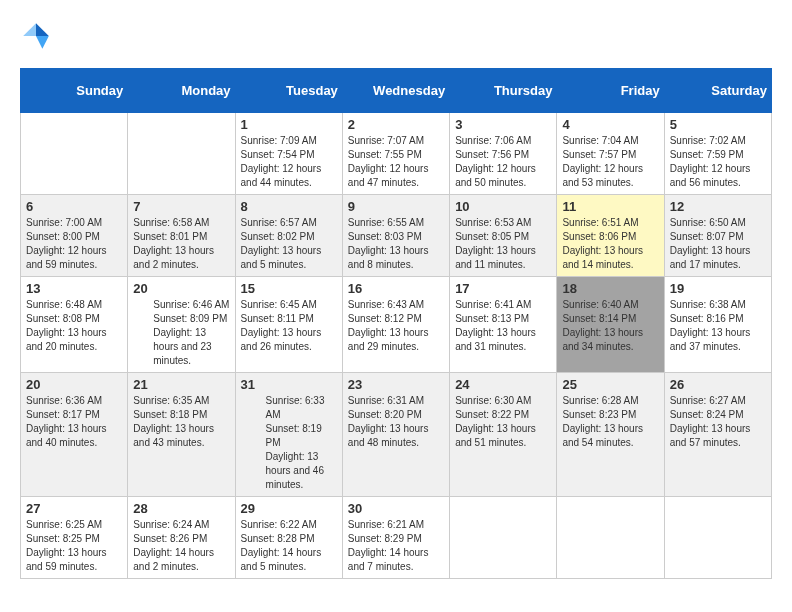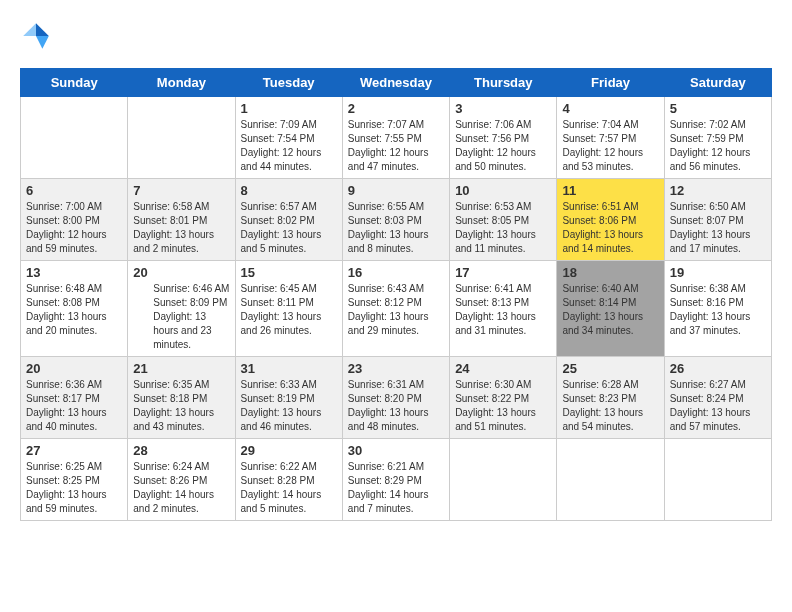--- a/index.html
+++ b/index.html
@@ -45,22 +45,22 @@
     table {
       width: 100%;
       border-collapse: collapse;
       table-layout: fixed;
     }
     th {
       background-color: #1565C0;
       color: #fff;
       font-size: 13px;
       font-weight: bold;
-      padding: 6px 4px;
-      text-align: center;
+      padding: 14px 4px;
+      text-align: right;
       border: 1px solid #1565C0;
     }
     td {
       border: 1px solid #ccc;
       vertical-align: top;
       padding: 4px 5px;
       font-size: 10.5px;
       color: #333;
       height: 80px;
     }
@@ -172,21 +172,21 @@
           <div class="day-info" style="white-space: pre-line;">Sunrise: 6:55 AM
 Sunset: 8:03 PM
 Daylight: 13 hours and 8 minutes.</div>
         </td>
         <td style="background-color: rgb(240, 240, 240);">
           <span class="day-num">10</span>
           <div class="day-info" style="white-space: pre-line;">Sunrise: 6:53 AM
 Sunset: 8:05 PM
 Daylight: 13 hours and 11 minutes.</div>
         </td>
-        <td style="background-color: #fde047; margin-left: 48px;">
+        <td style="background-color: #fef9c3; margin-left: 48px;">
           <span class="day-num">11</span>
           <div class="day-info" style="white-space: pre-line;">Sunrise: 6:51 AM
 Sunset: 8:06 PM
 Daylight: 13 hours and 14 minutes.</div>
         </td>
         <td style="background-color: rgb(240, 240, 240);">
           <span class="day-num">12</span>
           <div class="day-info" style="white-space: pre-line;">Sunrise: 6:50 AM
 Sunset: 8:07 PM
 Daylight: 13 hours and 17 minutes.</div>
@@ -244,21 +244,21 @@
 Daylight: 13 hours and 40 minutes.</div>
         </td>
         <td style="background-color: rgb(240, 240, 240);">
           <span class="day-num">21</span>
           <div class="day-info" style="white-space: pre-line;">Sunrise: 6:35 AM
 Sunset: 8:18 PM
 Daylight: 13 hours and 43 minutes.</div>
         </td>
         <td style="background-color: rgb(240, 240, 240);">
           <span class="day-num">31</span>
-          <div class="day-info" style="white-space: pre-line;">Sunrise: 6:33 AM
+          <div class="day-info" style="white-space: pre-line; margin-left: 25px;">Sunrise: 6:33 AM
 Sunset: 8:19 PM
 Daylight: 13 hours and 46 minutes.</div>
         </td>
         <td style="background-color: rgb(240, 240, 240);">
           <span class="day-num">23</span>
           <div class="day-info" style="white-space: pre-line;">Sunrise: 6:31 AM
 Sunset: 8:20 PM
 Daylight: 13 hours and 48 minutes.</div>
         </td>
         <td style="background-color: rgb(240, 240, 240);">

